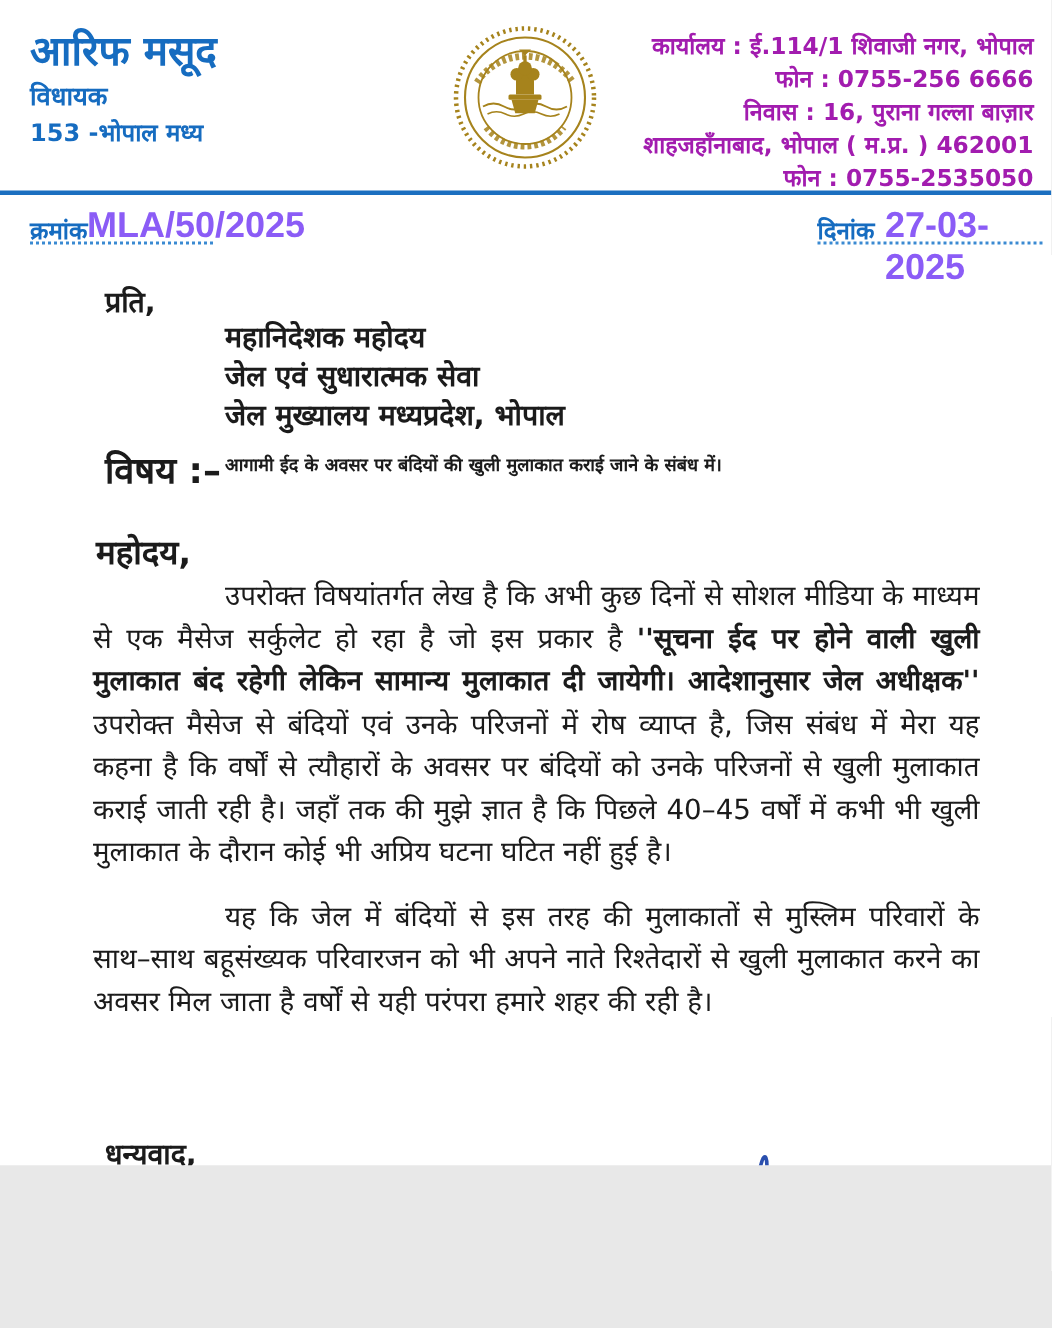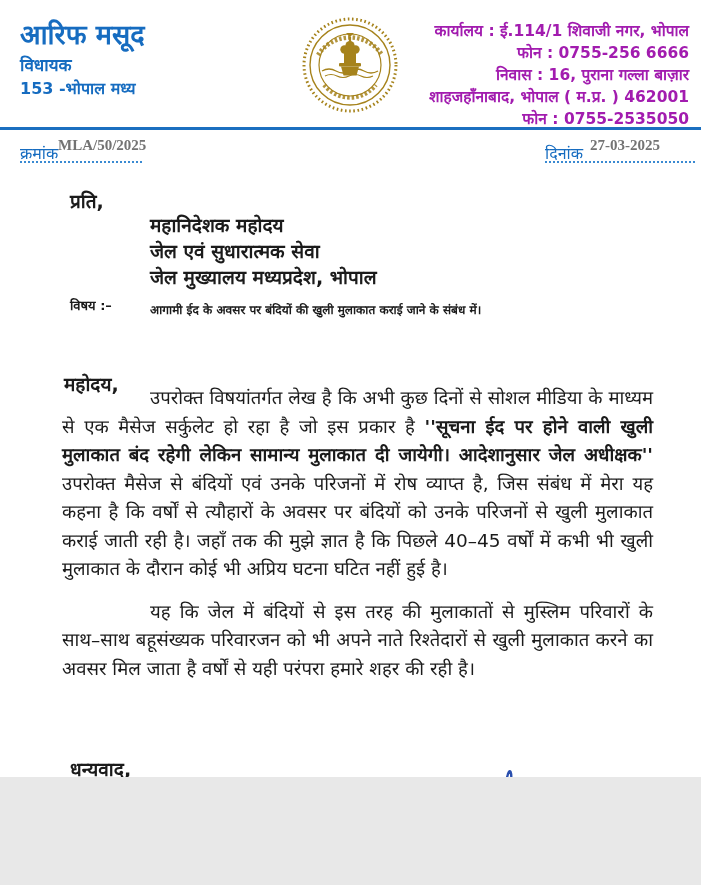--- a/index.html
+++ b/index.html
@@ -11,37 +11,37 @@
   
   .lh-left{position:absolute;left:20px;top:20px;color:#166cc0;}
   .lh-name{font-size:27px;font-weight:bold;line-height:30px;}
   .lh-title{font-size:17px;font-weight:bold;line-height:24px;margin-top:3px;}
   .lh-const{font-size:16px;font-weight:bold;line-height:24px;}
   .lh-right{position:absolute;right:12px;top:20px;text-align:right;color:#a21caf;
             font-size:15.5px;font-weight:bold;line-height:22px;}
   .emblem{position:absolute;left:300px;top:10px;width:100px;height:106px;}
   .rule{position:absolute;left:0;top:127px;width:701px;height:3px;background:#1b6fc0;}
   
-  .ref-label{position:absolute;color:#166cc0;font-size:16px;font-weight:normal;top:142px;}
-  .ref-value{position:absolute;font-family:Liberation Serif, serif;
-             font-weight:bold;font-size:15px;top:137px;color:#737373;}
+  .ref-label{position:absolute;color:#166cc0;font-size:16px;font-weight:bold;top:142px;}
+  .ref-value{position:absolute;font-family:Liberation Sans, sans-serif;
+             font-weight:bold;font-size:24px;top:137px;color:#8b5cf6;}
   #ref-no-label{left:20px;}
   #ref-no-value{left:58px;}
   #ref-dt-label{left:545px;}
   #ref-dt-value{left:590px;}
   .ref-dots{position:absolute;top:161px;border-bottom:2px dotted #3a8ad2;}
   #ref-dots-left{left:20px;width:122px;}
   #ref-dots-right{left:545px;width:150px;}
   
   .to{position:absolute;left:70px;top:188px;font-size:19px;font-weight:600;}
   .to-block{position:absolute;left:150px;top:212px;font-size:19px;line-height:26px;font-weight:600;}
   .subject-row{position:absolute;left:70px;top:296px;width:575px;display:flex;}
-  .subject-label{font-size:13px;font-weight:bold;flex:0 0 80px;}
+  .subject-label{font-size:24px;font-weight:bold;flex:0 0 80px;}
   .subject-text{font-size:12px;font-weight:bold;line-height:29px;text-align:justify;width:495px;}
-  .salutation{position:absolute;left:64px;top:352px;font-size:19px;font-weight:600;margin-top:19px;}
+  .salutation{position:absolute;left:64px;top:352px;font-size:22px;font-weight:600;}
   .body-text{position:absolute;left:62px;top:384px;width:591px;
              font-size:18.5px;line-height:28.5px;text-align:justify;}
   .body-text p{margin:0 0 14px 0;text-indent:88px;}
   .quote{font-weight:bold;}
   
   .thanks{position:absolute;left:70px;top:756px;font-size:19px;font-weight:600;}
   .regards{position:absolute;left:512px;top:782px;font-size:19px;font-weight:600;}
   .signature{position:absolute;left:478px;top:766px;width:140px;height:100px;}
   .signatory{position:absolute;left:487px;top:855px;font-size:25px;font-weight:600;}
 </style>

